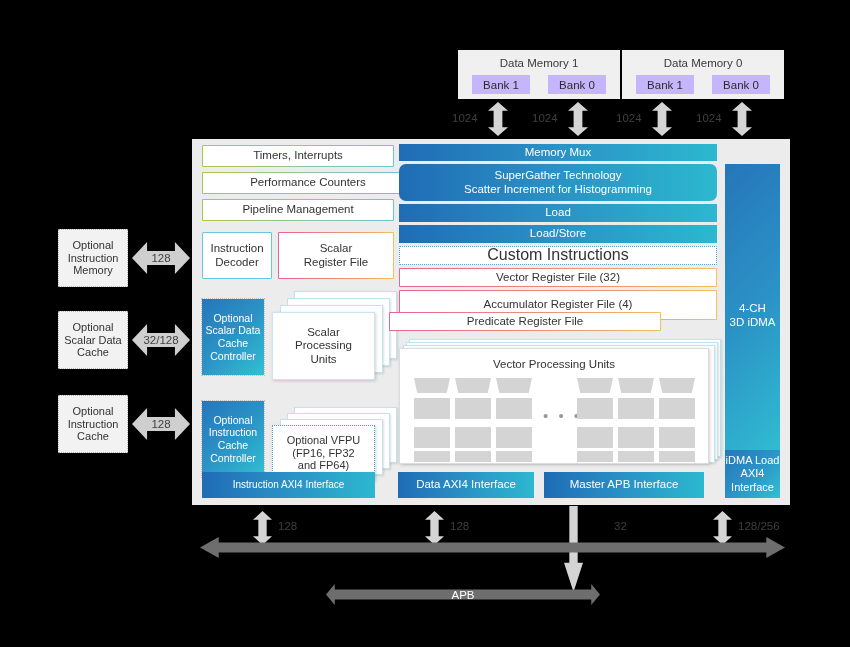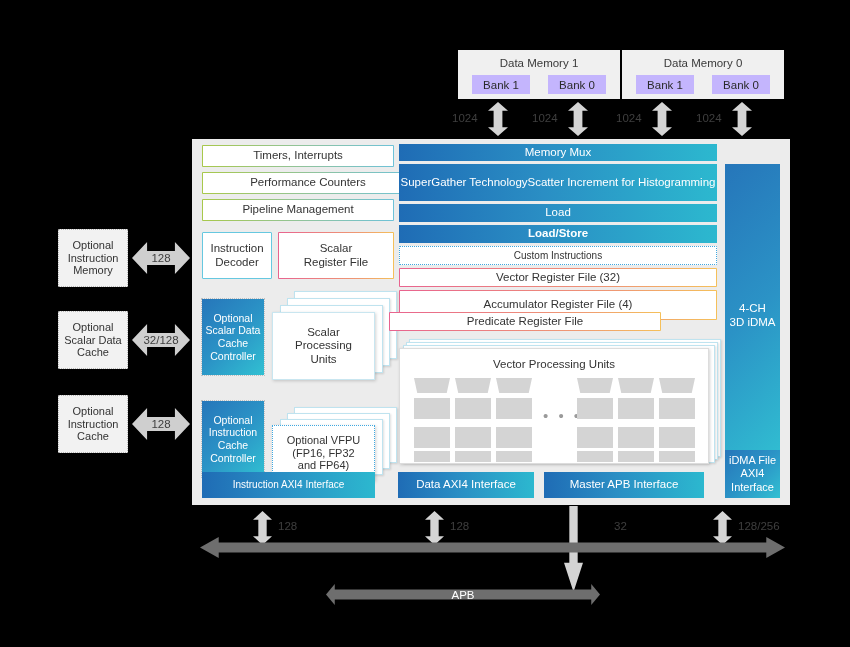--- a/index.html
+++ b/index.html
@@ -166,29 +166,29 @@
     <div class="sh" style="left:8px;top:12px;width:101px;height:54px;"></div>
     <div class="front" style="top:18px;width:101px;height:54px;flex-direction:column;font-size:11px;border:1.6px dotted #3fa8e0;">
       <div>Optional VFPU</div>
       <div>(FP16, FP32</div>
       <div>and FP64)</div>
     </div>
   </div>
 
   <div class="gradbar abs" style="left:207px;top:5px;width:318px;height:17px;font-size:11.5px;">Memory Mux</div>
 
-  <div class="gradbar abs" style="left:207px;top:25px;width:318px;height:37px;font-size:11.5px;flex-direction:row;">
+  <div class="gradbar abs" style="left:207px;top:25px;width:318px;height:37px;font-size:11.5px;flex-direction:column;border-radius:7px;">
     <div>SuperGather Technology</div>
     <div>Scatter Increment for Histogramming</div>
   </div>
 
   <div class="gradbar abs" style="left:207px;top:65px;width:318px;height:18px;font-size:11.5px;">Load</div>
-  <div class="gradbar abs" style="left:207px;top:86px;width:318px;height:18px;font-size:11.5px;font-weight:bold;">Load/Store</div>
-
-  <div class="gb gb-dot" style="left:207px;top:107px;width:318px;height:19px;font-size:10px;">Custom Instructions</div>
+  <div class="gradbar abs" style="left:207px;top:86px;width:318px;height:18px;font-size:11.5px;">Load/Store</div>
+
+  <div class="gb gb-dot" style="left:207px;top:107px;width:318px;height:19px;font-size:16px;">Custom Instructions</div>
 
   <div class="gb gb-pink" style="left:207px;top:129px;width:318px;height:19px;font-size:11.5px;">Vector Register File (32)</div>
   <div class="gb gb-pink" style="left:207px;top:151px;width:318px;height:30px;font-size:11.5px;">Accumulator Register File (4)</div>
   <div class="gb gb-pink" style="left:197px;top:173px;width:272px;height:19px;font-size:11.5px;">Predicate Register File</div>
 
   <div class="stack" style="left:207px;top:200px;width:324px;height:128px;">
     <div class="sh" style="left:10px;top:0;width:310px;height:116px;"></div>
     <div class="sh" style="left:7px;top:3px;width:310px;height:116px;"></div>
     <div class="sh" style="left:4px;top:6px;width:310px;height:116px;"></div>
     <div class="abs" id="vpuFront" style="left:0;top:9px;width:310px;height:116px;border:1px solid #dcdcdc;">
@@ -232,21 +232,21 @@
 
   <div class="gradv abs" style="left:533px;top:25px;width:55px;height:303px;flex-direction:column;font-size:11.5px;">
     <div>4-CH</div>
     <div>3D iDMA</div>
   </div>
 
   <div class="gradbar abs" style="left:10px;top:333px;width:173px;height:26px;font-size:10px;">Instruction AXI4 Interface</div>
   <div class="gradbar abs" style="left:206px;top:333px;width:136px;height:26px;font-size:11.5px;">Data AXI4 Interface</div>
   <div class="gradbar abs" style="left:352px;top:333px;width:160px;height:26px;font-size:11.5px;">Master APB Interface</div>
   <div class="gradv abs" style="left:533px;top:311px;width:55px;height:48px;flex-direction:column;font-size:11px;">
-    <div>iDMA File</div>
+    <div>iDMA Load</div>
     <div>AXI4</div>
     <div>Interface</div>
   </div>
 </div>
 
 <div class="abs vArrowBoth" style="left:253px;top:511px;width:19px;height:34px;"></div>
 <div class="lbl" style="left:278px;top:520px;">128</div>
 
 <div class="abs vArrowBoth" style="left:425px;top:511px;width:19px;height:34px;"></div>
 <div class="lbl" style="left:450px;top:520px;">128</div>

